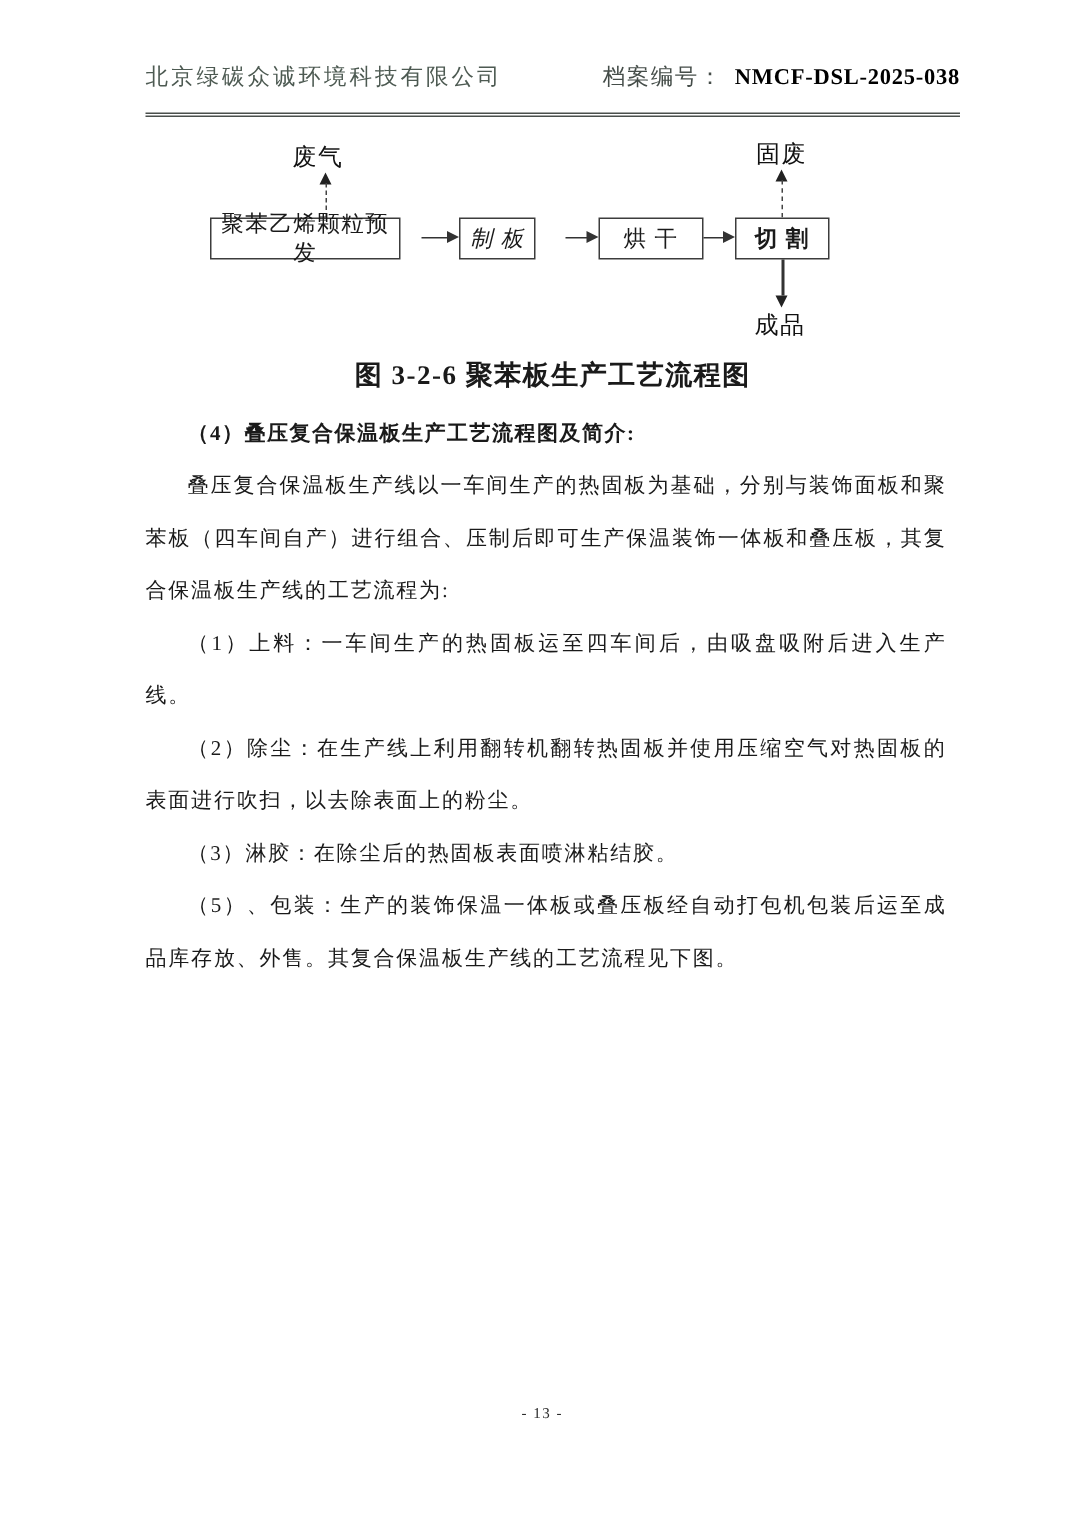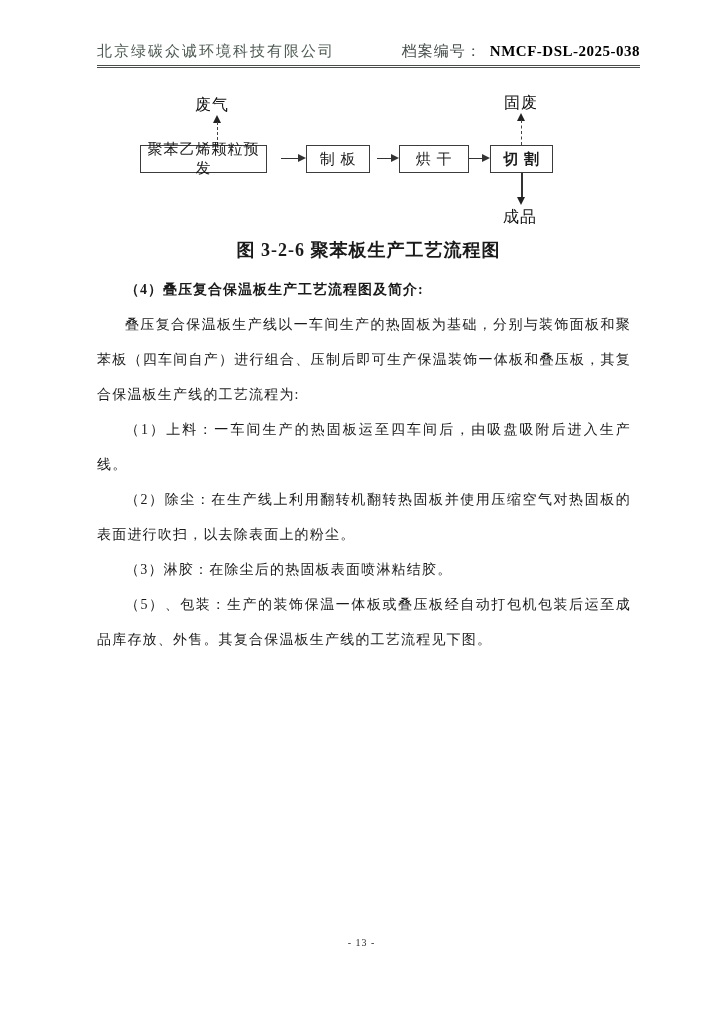--- a/index.html
+++ b/index.html
@@ -16,21 +16,21 @@
 
   
   .header {
     position: absolute;
     left: 97px;
     top: 42px;
     width: 543px;
     display: flex;
     justify-content: space-between;
     align-items: center;
-    padding-bottom: 4px;
+    padding-bottom: 14px;
     border-bottom: 3px double #4a4f4c;
     font-size: 15px;
   }
   .company-name {
     color: #4d5a52;
     letter-spacing: 2px;
   }
   .archive { color: #454d49; letter-spacing: 1px; }
   .archive .archive-number {
     font-weight: bold;
@@ -147,21 +147,21 @@
     <div class="fc-arrow-up" style="left:116px; top:22px;"></div>
     <div class="fc-vdash" style="left:120px; top:29px; height:23px;"></div>
 
     <span class="fc-label" style="left:407px; top:0px;">固废</span>
     <div class="fc-arrow-up" style="left:420px; top:20px;"></div>
     <div class="fc-vdash" style="left:424px; top:27px; height:25px;"></div>
 
     <div class="fc-box" style="left:43px; width:127px;text-align:center;">
       <span>聚苯乙烯颗粒预发</span>
     </div>
-    <div class="fc-box" style="left:209px; width:64px;">
+    <div class="fc-box" style="left:209px; width:51px;font-style:italic;">
       <span>制 板</span>
     </div>
     <div class="fc-box" style="left:302px; width:70px;">
       <span>烘 干</span>
     </div>
     <div class="fc-box" style="left:393px; width:63px;font-weight:bold;">
       <span>切 割</span>
     </div>
 
     <div class="fc-hline" style="left:184px; width:18px;"></div>

